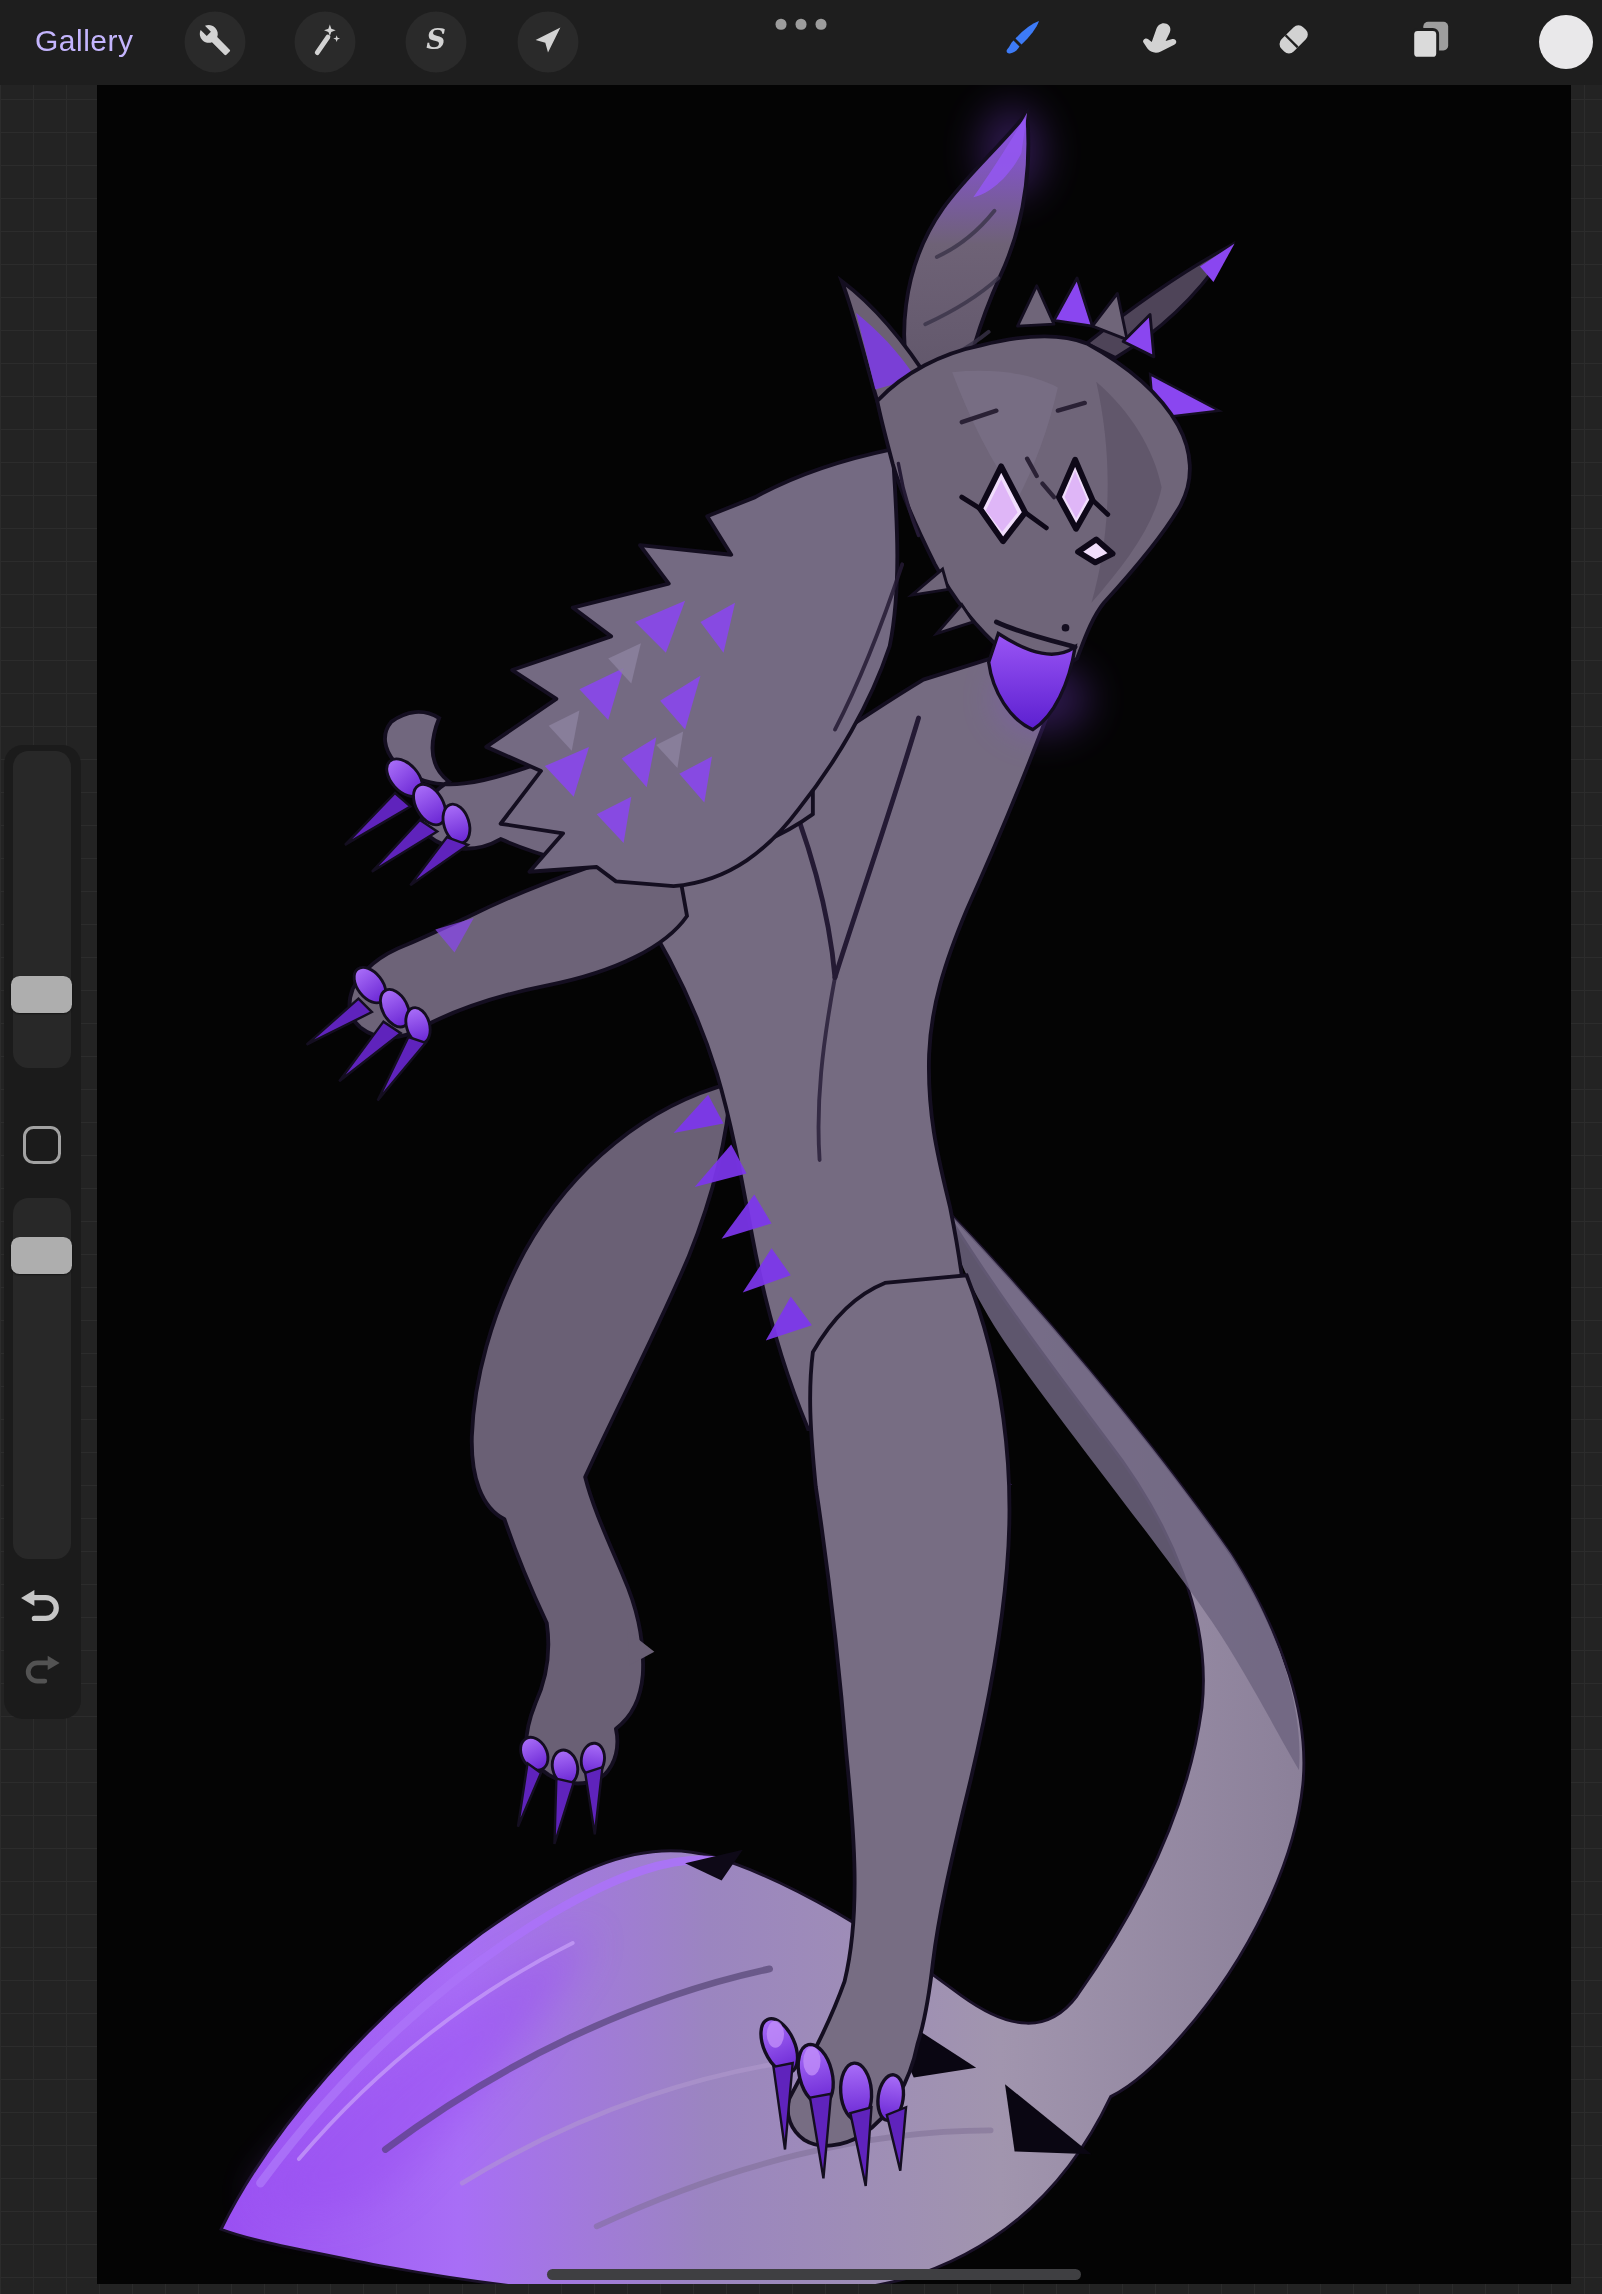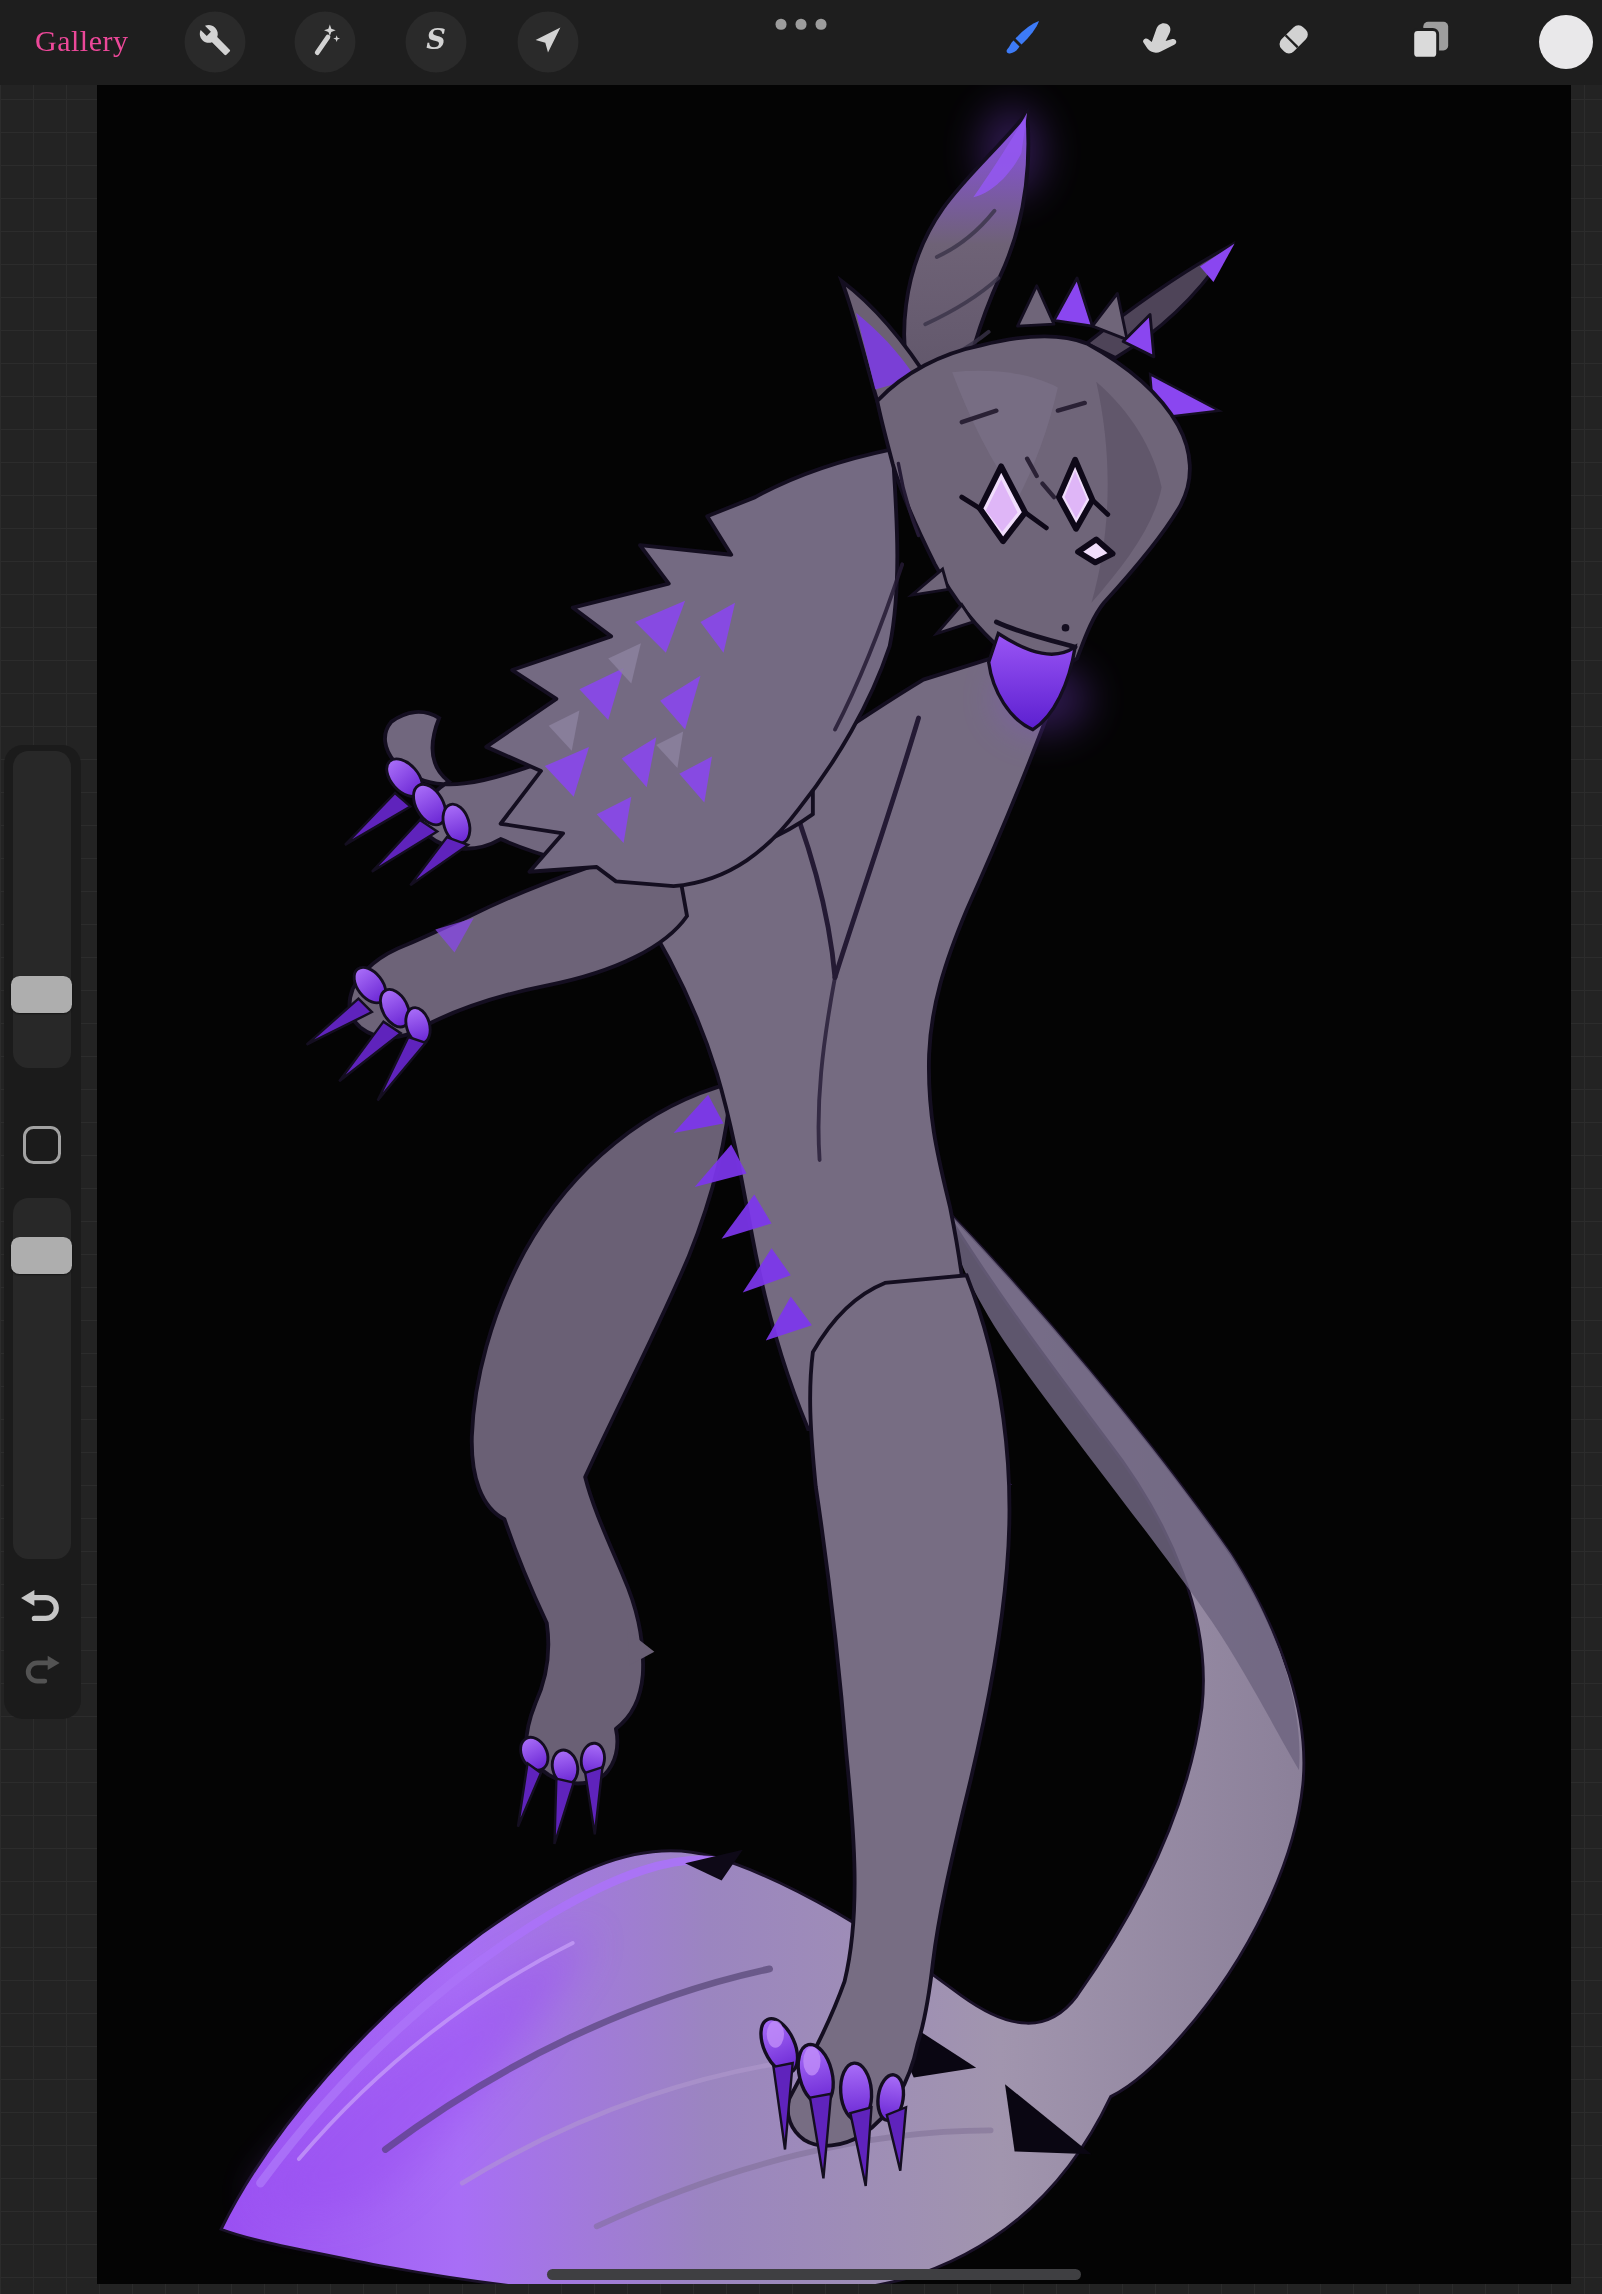--- a/index.html
+++ b/index.html
@@ -11,21 +11,21 @@
   }
   *{margin:0;padding:0;box-sizing:border-box}
   html,body{width:1602px;height:2294px;background:#000;font-family:"Liberation Sans",sans-serif;}
   #screen{position:relative;width:1602px;height:2294px;overflow:hidden;
     background-color:var(--c-ui_bg,#232323);
     background-image:linear-gradient(var(--c-grid_line,#2c2c2c) 1px, transparent 1px),
                      linear-gradient(90deg, var(--c-grid_line,#2c2c2c) 1px, transparent 1px);
     background-size:33px 33px;}
   .topbar{position:absolute;left:0;top:0;width:1602px;height:85px;background:var(--c-toolbar_bg,#1e1e1e);z-index:30;}
   .gallery-label{position:absolute;left:35px;top:42px;transform:translateY(-54%);
-    color:#ec4899;font-size:30px;letter-spacing:0.5px;cursor:default;font-family:Liberation Serif, serif;}
+    color:#c4b5fd;font-size:30px;letter-spacing:0.5px;cursor:default;}
   .circle-btn{position:absolute;top:42px;width:61px;height:61px;border-radius:50%;
     background:var(--c-btn_circle,#2a2a2a);transform:translate(-50%,-50%);
     display:flex;align-items:center;justify-content:center;}
   .tool-btn{position:absolute;top:42px;transform:translate(-50%,-50%);
     display:flex;align-items:center;justify-content:center;}
   .dots{position:absolute;left:801px;top:24px;transform:translate(-50%,-50%);display:flex;gap:9.6px;}
   .dots i{width:10.6px;height:10.6px;border-radius:50%;background:var(--c-dots,#9c9c9c);display:block;}
   .color-swatch{width:54px;height:54px;border-radius:50%;background:var(--c-swatch,#e9e8ea);}
   .canvas{position:absolute;left:97px;top:84px;width:1474px;height:2200px;
     background:var(--c-canvas_bg,#040404);z-index:10;overflow:hidden;}

